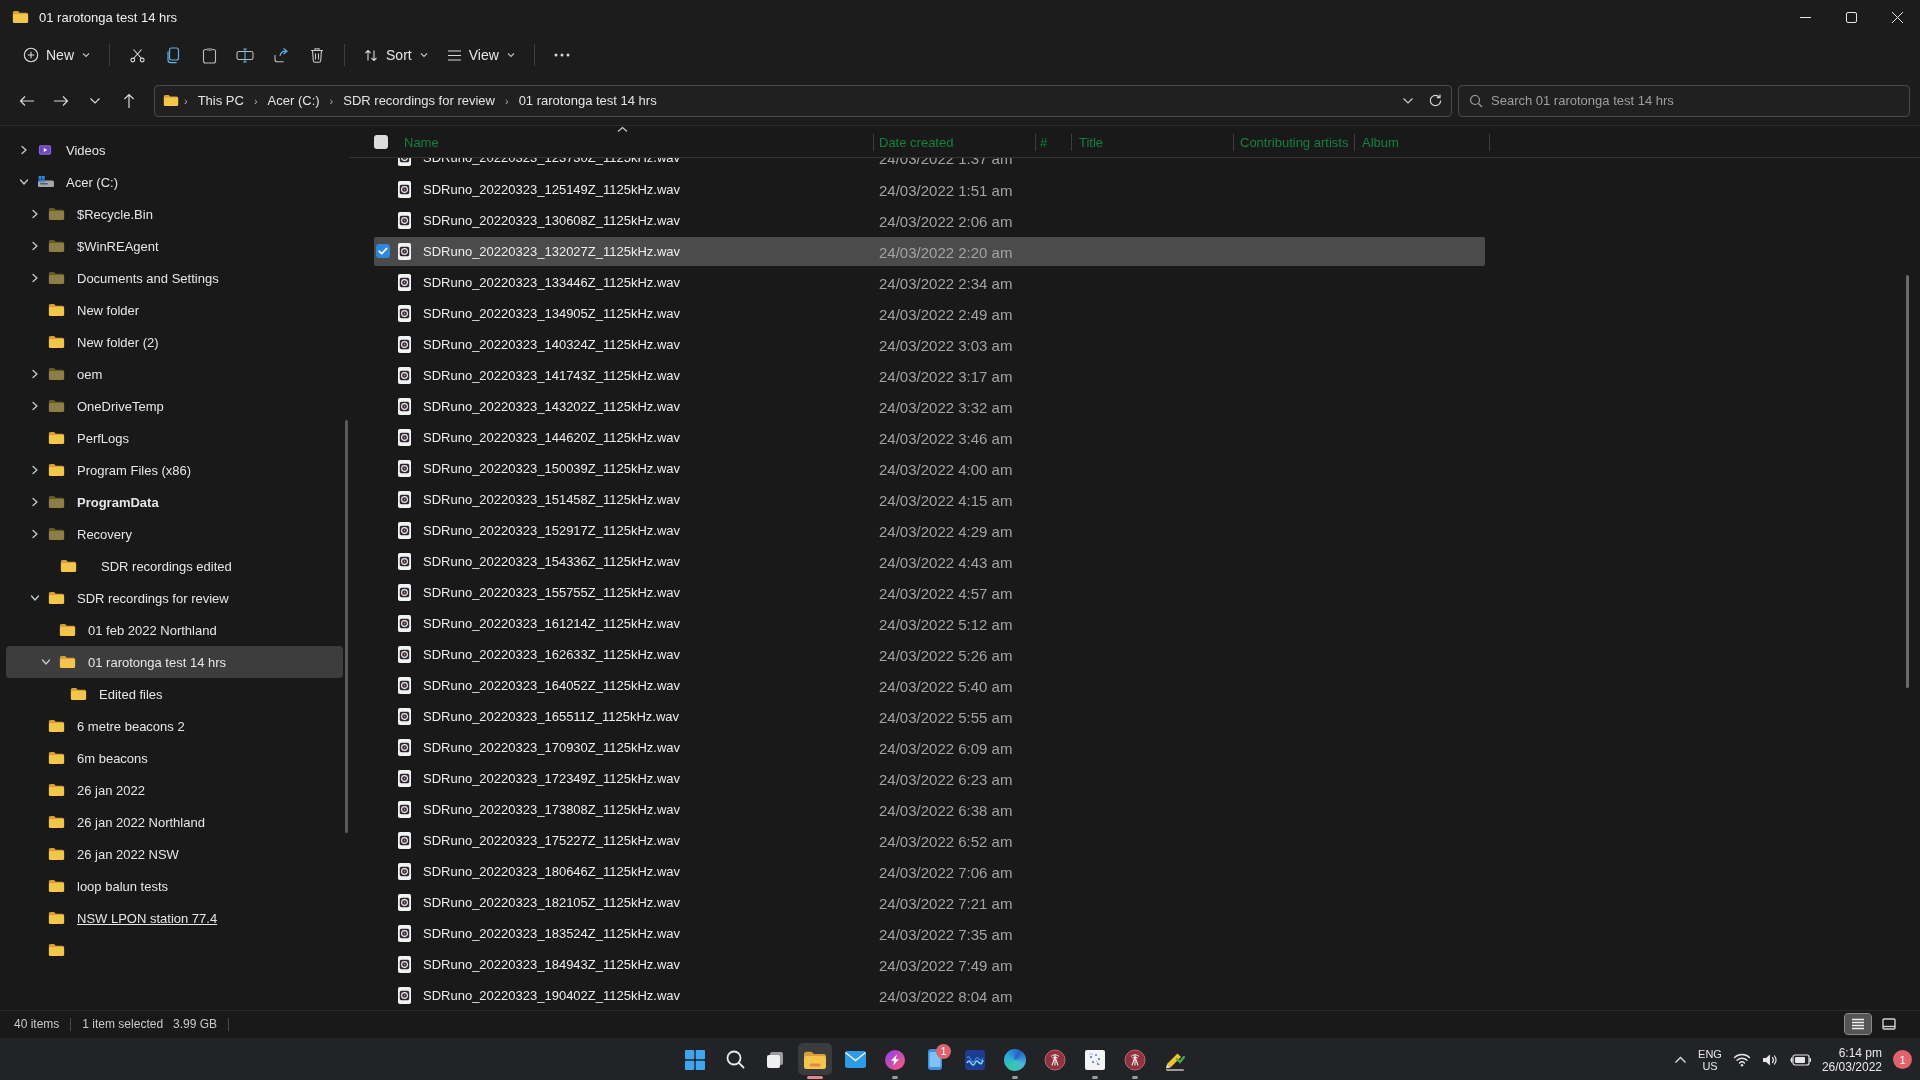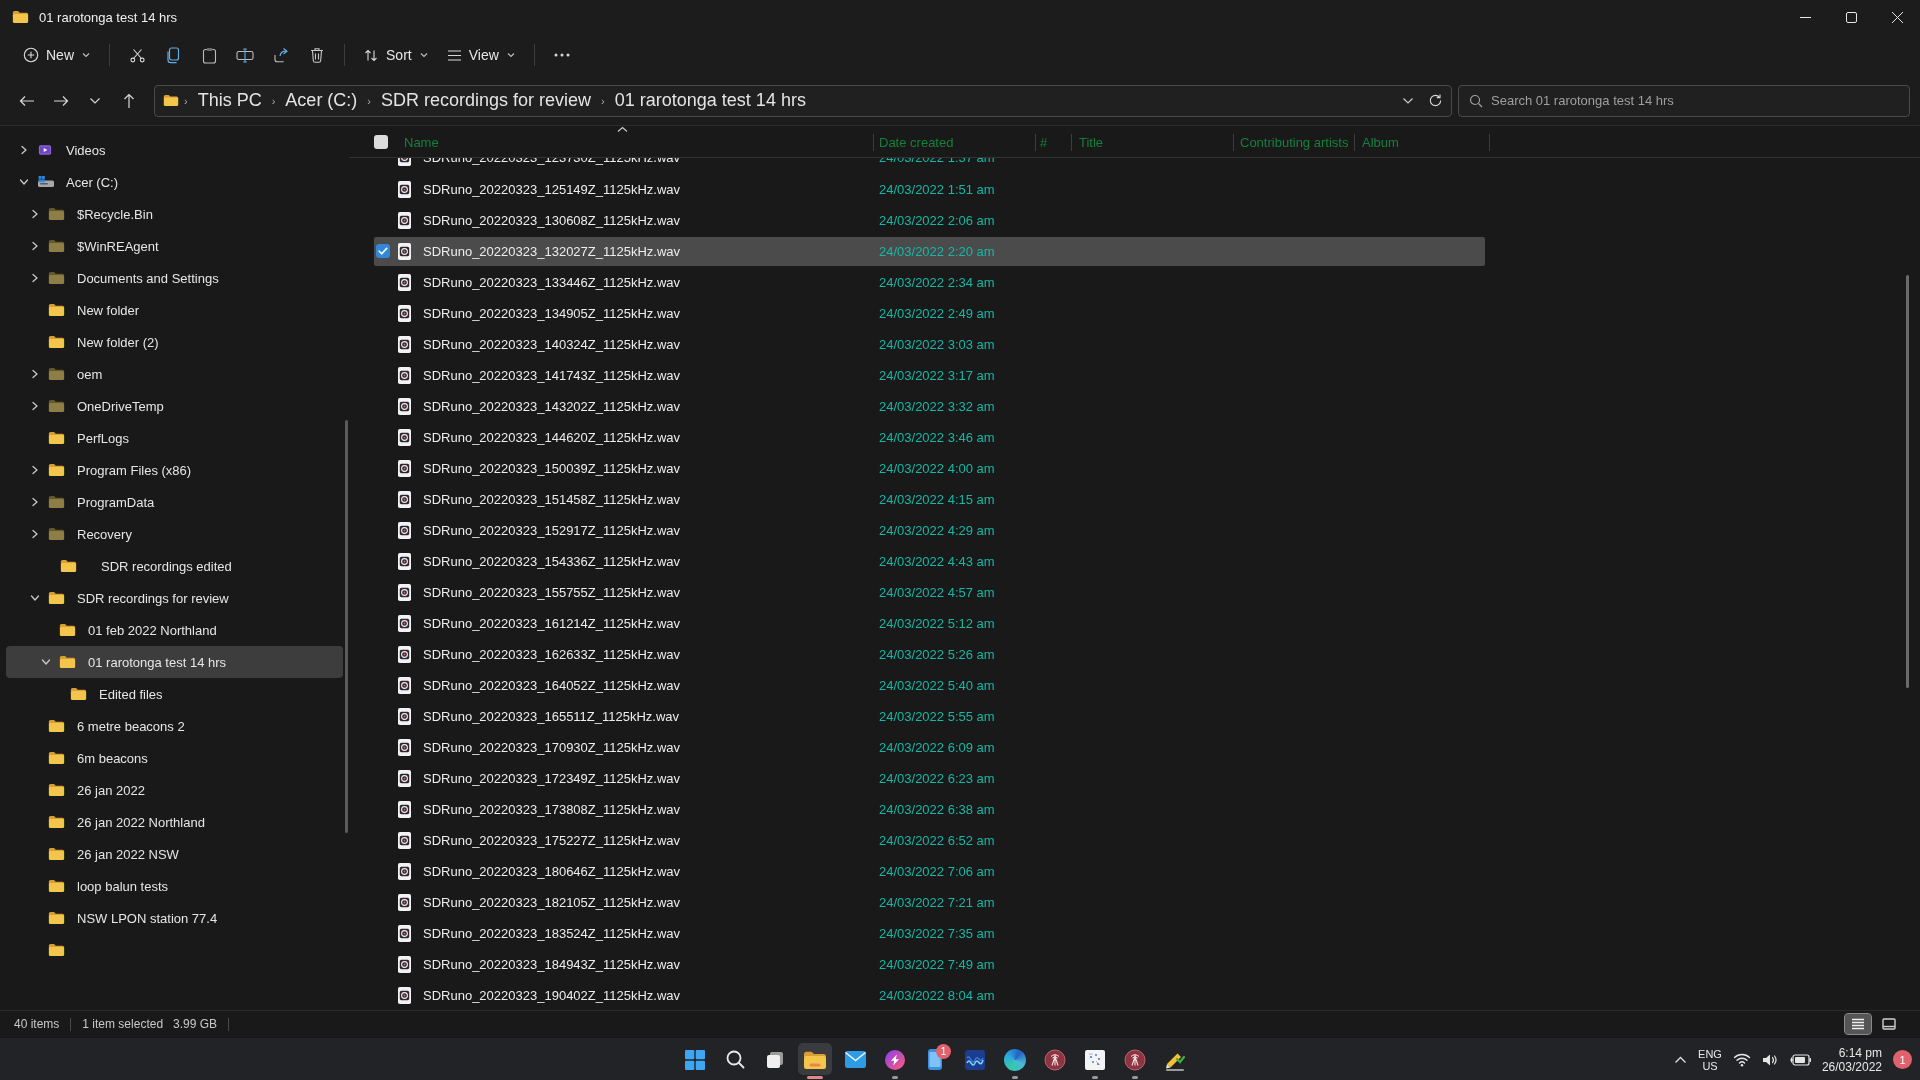--- a/index.html
+++ b/index.html
@@ -23,21 +23,21 @@
   .tb-ico { width:36px; height:32px; display:flex; align-items:center; justify-content:center; border-radius:4px; }
   .tb-sep { width:1px; height:22px; background:#3d3d3d; margin:0 9px; }
 
   
   .addressrow { position:absolute; top:76px; left:0; right:0; height:50px; background:#1c1c1c;
     display:flex; align-items:center; padding:0 10px; border-bottom:1px solid #2c2c2c; }
   .nav-btn { width:34px; height:32px; display:flex; align-items:center; justify-content:center; border-radius:4px; }
   .addr-box { flex:1; height:32px; margin-left:8px; background:#202020; border:1px solid #4a4a4a;
     border-radius:4px; display:flex; align-items:center; padding:0 8px; }
   .crumbs { display:flex; align-items:center; gap:2px; flex:1; overflow:hidden; }
-  .crumb { font-size:18px; color:#e4e4e4; padding:3px 7px; border-radius:3px; white-space:nowrap; }
+  .crumb { font-size:13px; color:#e4e4e4; padding:3px 7px; border-radius:3px; white-space:nowrap; }
   .crumb-sep { color:#ababab; font-size:11px; padding:0 1px; }
   .addr-right { display:flex; align-items:center; gap:6px; }
   .search-box { width:452px; height:32px; margin-left:6px; background:#202020; border:1px solid #4a4a4a;
     border-radius:4px; display:flex; align-items:center; padding:0 10px; gap:8px; }
   .search-box input { flex:1; background:transparent; border:none; outline:none;
     font-family:inherit; font-size:13px; color:#e0e0e0; }
   .search-box input::placeholder { color:#9f9f9f; }
 
   
   .content { position:absolute; top:126px; left:0; right:0; bottom:70px; background:#191919; overflow:hidden; }
@@ -61,21 +61,21 @@
   .sort-caret { position:absolute; left:268px; top:0px; }
   .rows { position:absolute; top:32px; left:0; right:0; bottom:0; overflow:hidden; }
   .row { height:31px; position:relative; }
   .row.clipped { height:16px; overflow:hidden; }
   .row.clipped .row-inner { margin-top:-16px; }
   .row-inner { height:31px; position:relative; }
   .row.selected .row-hl { position:absolute; left:25px; top:1px; width:1111px; height:29px; background:#4b4b4b; border-radius:2px; }
   .r-cbx { position:absolute; left:27px; top:8px; width:14px; height:14px; }
   .f-icon { position:absolute; left:48px; top:6px; }
   .f-name { position:absolute; left:74px; top:8px; font-size:13px; color:#ededed; white-space:nowrap; }
-  .f-date { position:absolute; left:530px; top:8px; font-size:13px; color:#14b8a6; white-space:nowrap; }
+  .f-date { position:absolute; left:530px; top:8px; font-size:15px; color:#a3a3a3; white-space:nowrap; }
   .fl-scroll { position:absolute; right:11px; top:149px; width:3px; height:413px; background:#6a6a6a; border-radius:2px; }
 
   
   .statusbar { position:absolute; left:0; right:0; bottom:43px; height:27px; background:#191919;
     border-top:1px solid #2a2a2a; display:flex; align-items:center; padding:0 14px; font-size:12px; color:#c9c9c9; }
   .st-sep { width:1px; height:13px; background:#4a4a4a; margin:0 11px; }
   .view-toggles { position:absolute; right:18px; top:3px; display:flex; gap:5px; }
   .vt-btn { width:26px; height:20px; display:flex; align-items:center; justify-content:center; border-radius:3px; }
   .vt-btn.active { background:#555; outline:1px solid #8a8a8a; }
 
@@ -421,21 +421,21 @@
             </svg>
           </span>
           <span class="sb-icon">
             <svg width="17" height="14" viewBox="0 0 20 16">
               <path d="M1 3c0-1.1.9-2 2-2h4.2L9 3h8c1.1 0 2 .9 2 2v1H1z" fill="#d99f35"></path>
               <rect x="1" y="4.4" width="18" height="10.6" rx="1.8" fill="#f3c64b"></rect>
             </svg>
           </span>
           <span class="sb-label">Program Files (x86)</span>
         </div>
-        <div class="sb-item" style="padding-left: 21px;">
+        <div class="sb-item" style="padding-left: 21px; font-weight: bold;">
           <span class="sb-chev">
             <svg width="10" height="10" viewBox="0 0 10 10">
               <path d="M3 1.5L7 5 3 8.5" fill="none" stroke="#c9c9c9" stroke-width="1.3" stroke-linecap="round" stroke-linejoin="round"></path>
             </svg>
           </span>
           <span class="sb-icon">
             <svg width="17" height="14" viewBox="0 0 20 16">
               <path d="M1 3c0-1.1.9-2 2-2h4.2L9 3h8c1.1 0 2 .9 2 2v1H1z" fill="#665a2d"></path>
               <rect x="1" y="4.4" width="18" height="10.6" rx="1.8" fill="#8f7e43"></rect>
             </svg>
@@ -567,21 +567,21 @@
         <div class="sb-item" style="padding-left: 21px;">
           <span class="sb-chev"></span>
           <span class="sb-icon">
             <svg width="17" height="14" viewBox="0 0 20 16">
               <path d="M1 3c0-1.1.9-2 2-2h4.2L9 3h8c1.1 0 2 .9 2 2v1H1z" fill="#d99f35"></path>
               <rect x="1" y="4.4" width="18" height="10.6" rx="1.8" fill="#f3c64b"></rect>
             </svg>
           </span>
           <span class="sb-label">loop balun tests</span>
         </div>
-        <div class="sb-item" style="padding-left: 21px;">
+        <div class="sb-item" style="padding-left: 21px; text-decoration: underline;">
           <span class="sb-chev"></span>
           <span class="sb-icon">
             <svg width="17" height="14" viewBox="0 0 20 16">
               <path d="M1 3c0-1.1.9-2 2-2h4.2L9 3h8c1.1 0 2 .9 2 2v1H1z" fill="#d99f35"></path>
               <rect x="1" y="4.4" width="18" height="10.6" rx="1.8" fill="#f3c64b"></rect>
             </svg>
           </span>
           <span class="sb-label">NSW LPON station 77.4</span>
         </div>
         <div class="sb-item" style="padding-left: 21px;">

